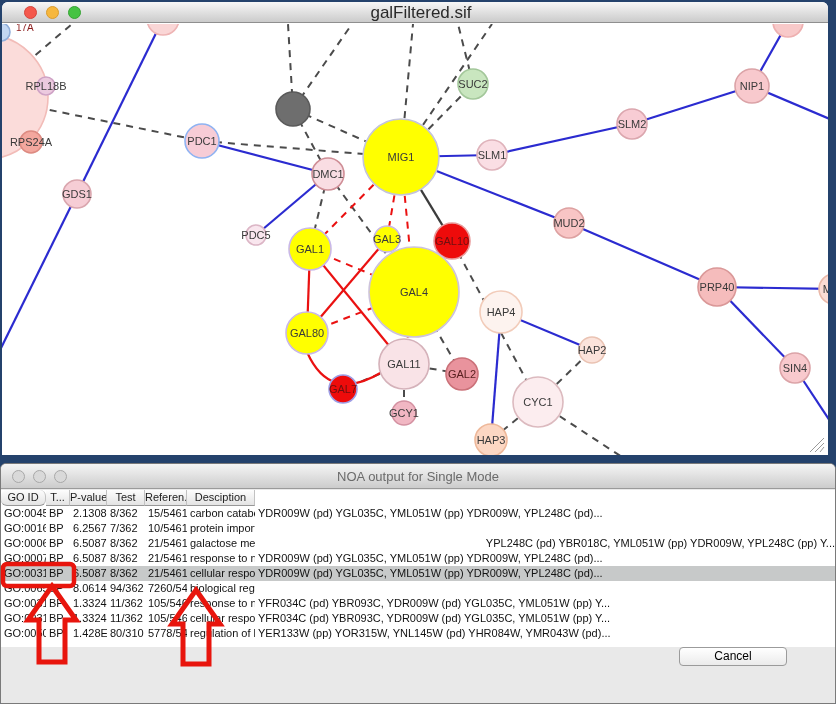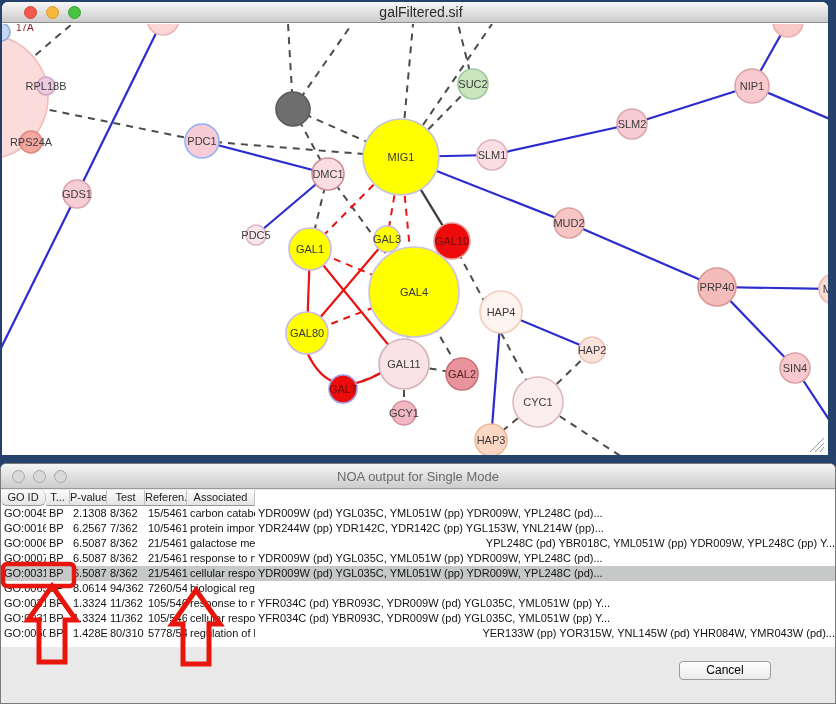--- a/index.html
+++ b/index.html
@@ -4,21 +4,21 @@
 <style>
   * { box-sizing: border-box; margin: 0; padding: 0; }
   html,body { width: 836px; height: 704px; overflow: hidden; }
   body { position: relative; background: #24426c; font-family: "Liberation Sans", sans-serif; }
 
   
   .graph-window { position: absolute; left: 2px; top: 2px; width: 826px; height: 453px;
     background: #ffffff; border-radius: 6px 6px 0 0; overflow: hidden; }
   .titlebar { position: relative; height: 21px;
     background: linear-gradient(#f7f7f7, #cbcbcb); border-bottom: 1px solid #8f8f8f; }
-  .titlebar .title { text-align: center; font-size: 14px; line-height: 21px; color: #2a2a2a; padding-left: 12px; }
+  .titlebar .title { text-align: center; font-size: 17px; line-height: 21px; color: #2a2a2a; padding-left: 12px; }
   .lights { position: absolute; left: 22px; top: 4px; display: flex; gap: 9px; }
   .light { width: 13px; height: 13px; border-radius: 50%; }
   .light.r { background: #f4584c; border: 1px solid #d4453c; }
   .light.y { background: #f6b73e; border: 1px solid #d99b2d; }
   .light.g { background: #46c343; border: 1px solid #36a334; }
   .graph-area { position: absolute; left: 0; top: 22px; width: 826px; height: 431px; background: #fff; }
 
   
   .noa-window { position: absolute; left: 0; top: 463px; width: 836px; height: 241px;
     background: #e9e9e9; border: 1px solid #7a7a7a; border-radius: 6px 6px 0 0; overflow: hidden; }
@@ -37,21 +37,21 @@
   .tbl-body { padding-bottom: 6px; background: #fff; }
   .tr { display: flex; height: 15px; background: #fff; }
   .tr.selected { background: #c7c9c9; }
   .td { font-size: 11px; line-height: 15px; color: #121212; padding-left: 3px;
     white-space: nowrap; overflow: hidden; }
 
   .btn { position: absolute; height: 19px; font-size: 12px; color: #000; text-align: center;
     line-height: 17px; background: linear-gradient(#ffffff, #ebebeb);
     border: 1px solid #9b9b9b; border-radius: 4px; cursor: default; }
   #save-btn { left: 460px; top: 197px; width: 143px; }
-  #cancel-btn { left: 678px; top: 197px; width: 92px; text-align: center; }
+  #cancel-btn { left: 678px; top: 183px; width: 108px; text-align: center; }
 
   
   .overlay { position: absolute; left: 0; top: 0; width: 836px; height: 704px;
     z-index: 50; pointer-events: none; }
 </style>
 </head>
 <body>
 
 <div class="graph-window">
   <div class="titlebar">
@@ -193,40 +193,39 @@
     <div class="title">NOA output for Single Mode</div>
   </div>
 
   <div class="tbl">
     <div class="tbl-header" id="tbl-header">
         <div class="th" style="width: 45px; border-radius: 6px;">GO ID</div>
         <div class="th" style="width: 24px;">T...</div>
         <div class="th" style="width: 37px;">P-value</div>
         <div class="th" style="width: 38px;">Test</div>
         <div class="th" style="width: 42px;">Referen...</div>
-        <div class="th" style="width: 68px;">Associated</div>
+        <div class="th" style="width: 68px;">Desciption</div>
       </div>
     <div class="tbl-body" id="tbl-body">
         <div class="tr">
           <div class="td" style="width: 45px;">GO:0045...</div>
           <div class="td" style="width: 24px;">BP</div>
           <div class="td" style="width: 37px;">2.1308...</div>
           <div class="td" style="width: 38px;">8/362</div>
           <div class="td" style="width: 42px;">15/54615</div>
           <div class="td" style="width: 68px;">carbon cataboli...</div>
           <div class="td" style="flex: 1 1 0%;">YDR009W (pd) YGL035C, YML051W (pp) YDR009W, YPL248C (pd)...</div>
         </div>
         <div class="tr">
           <div class="td" style="width: 45px;">GO:0016...</div>
           <div class="td" style="width: 24px;">BP</div>
           <div class="td" style="width: 37px;">6.2567...</div>
           <div class="td" style="width: 38px;">7/362</div>
           <div class="td" style="width: 42px;">10/54615</div>
           <div class="td" style="width: 68px;">protein import i...</div>
-          <div class="td" style="flex: 1 1 0%;">YDR244W (pp) YDR142C, YDR142C (pp) YGL153W, YNL214W (pp)...</div>
         </div>
         <div class="tr">
           <div class="td" style="width: 45px;">GO:0006...</div>
           <div class="td" style="width: 24px;">BP</div>
           <div class="td" style="width: 37px;">6.5087...</div>
           <div class="td" style="width: 38px;">8/362</div>
           <div class="td" style="width: 42px;">21/54615</div>
           <div class="td" style="width: 68px;">galactose meta...</div>
           <div class="td" style="flex: 1 1 0%; text-align: right;">YPL248C (pd) YBR018C, YML051W (pp) YDR009W, YPL248C (pp) Y...</div>
         </div>
@@ -274,21 +273,21 @@
           <div class="td" style="width: 68px;">cellular respons...</div>
           <div class="td" style="flex: 1 1 0%;">YFR034C (pd) YBR093C, YDR009W (pd) YGL035C, YML051W (pp) Y...</div>
         </div>
         <div class="tr">
           <div class="td" style="width: 45px;">GO:0050...</div>
           <div class="td" style="width: 24px;">BP</div>
           <div class="td" style="width: 37px;">1.428E...</div>
           <div class="td" style="width: 38px;">80/310</div>
           <div class="td" style="width: 42px;">5778/54...</div>
           <div class="td" style="width: 68px;">regulation of bi...</div>
-          <div class="td" style="flex: 1 1 0%; text-align: right;">YER133W (pp) YOR315W, YNL145W (pd) YHR084W, YMR043W (pd)...</div>
+          <div class="td" style="flex: 1 1 0%;">YER133W (pp) YOR315W, YNL145W (pd) YHR084W, YMR043W (pd)...</div>
         </div>
       </div>
   </div>
 
   <div class="btn" id="cancel-btn">Cancel</div>
 </div>
 
 <svg class="overlay" id="annot-svg" width="836" height="704" viewBox="0 0 836 704" xmlns="http://www.w3.org/2000/svg">
     <rect x="3" y="564" width="71" height="22" rx="4" fill="none" stroke="#e8150d" stroke-width="4.5"></rect>
     <path d="M 52 586 L 76 620 L 65 620 L 65 662 L 39 662 L 39 620 L 28 620 Z" fill="none" stroke="#e8150d" stroke-width="5" stroke-linejoin="miter"></path>

